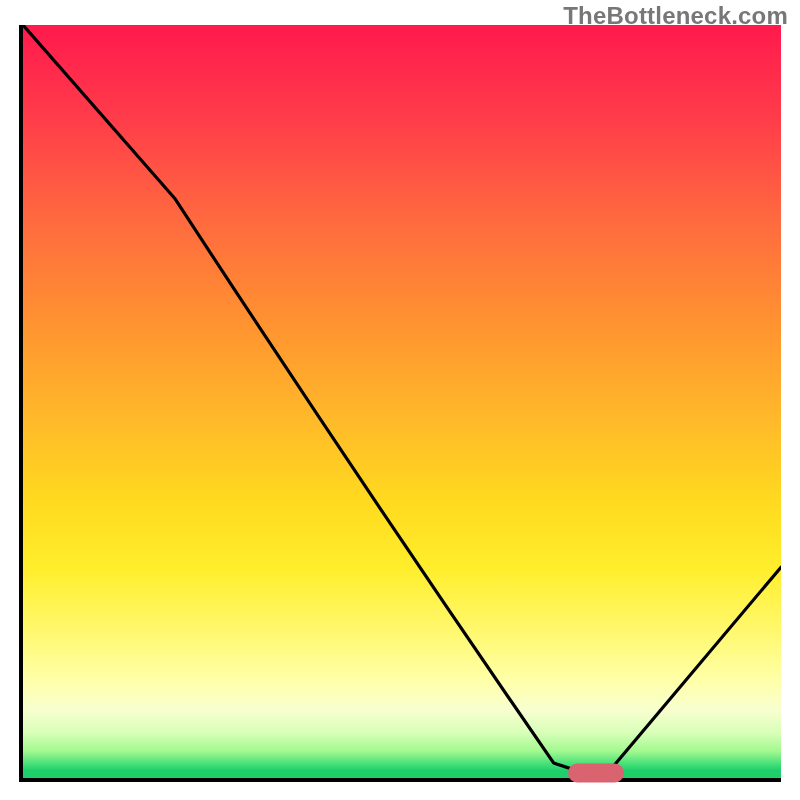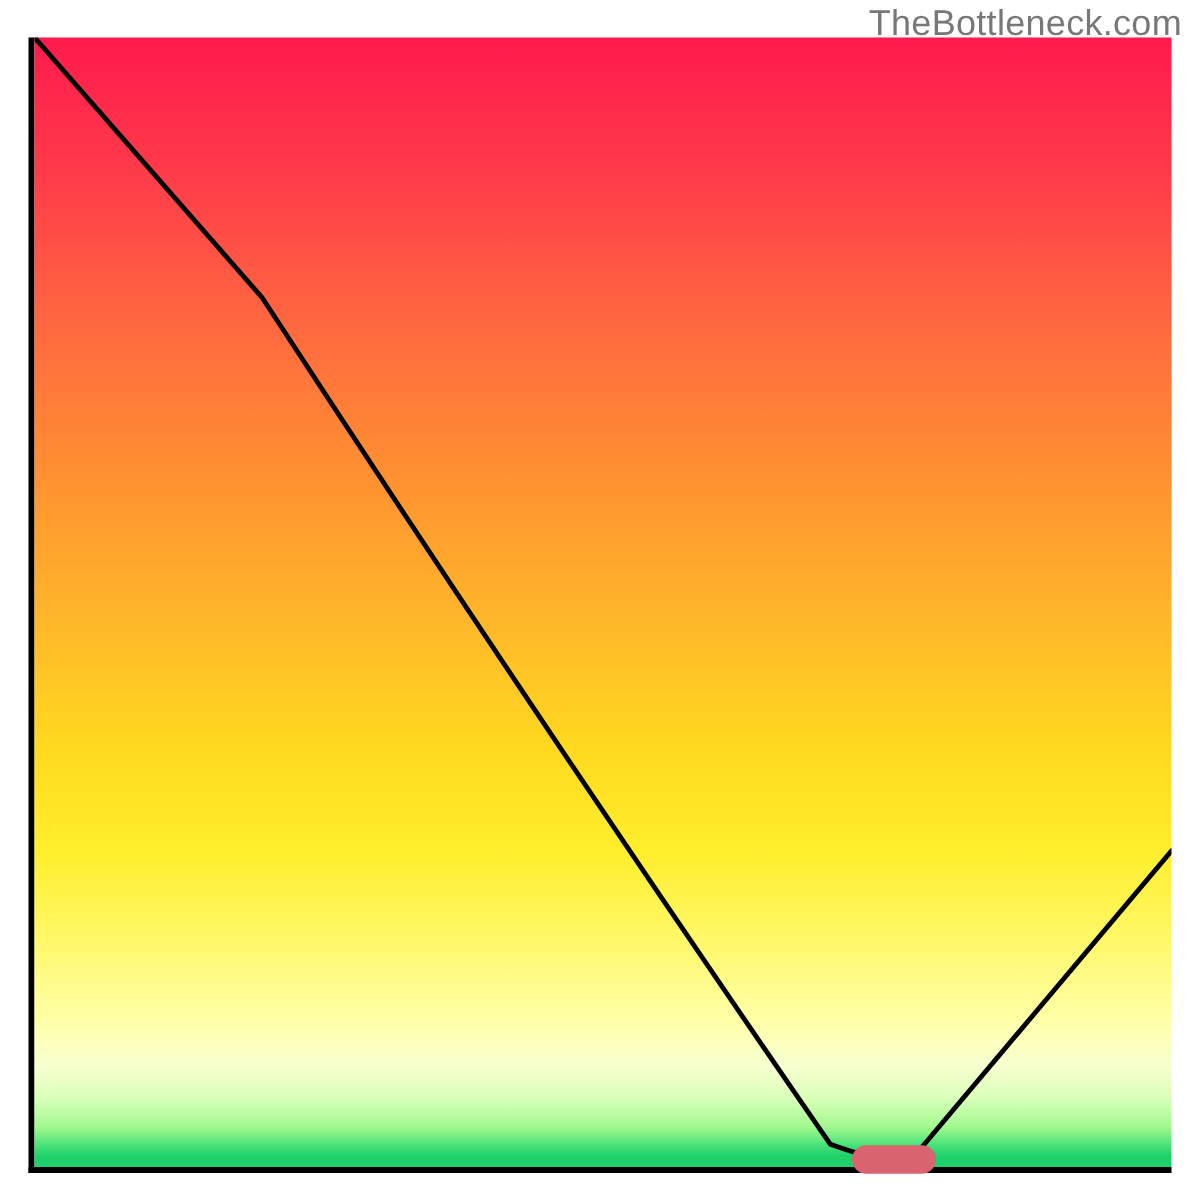--- a/index.html
+++ b/index.html
@@ -13,21 +13,21 @@
   .container {
     position: relative;
     width: 800px;
     height: 800px;
   }
   .watermark {
     position: absolute;
     top: 2px;
     right: 12px;
     font-size: 24px;
-    font-weight: normal;
+    font-weight: bold;
     color: #777777;
     letter-spacing: 0.2px;
   }
   .plot {
     position: absolute;
     left: 19px;
     top: 25px;
     width: 762px;
     height: 757px;
     box-sizing: border-box;

